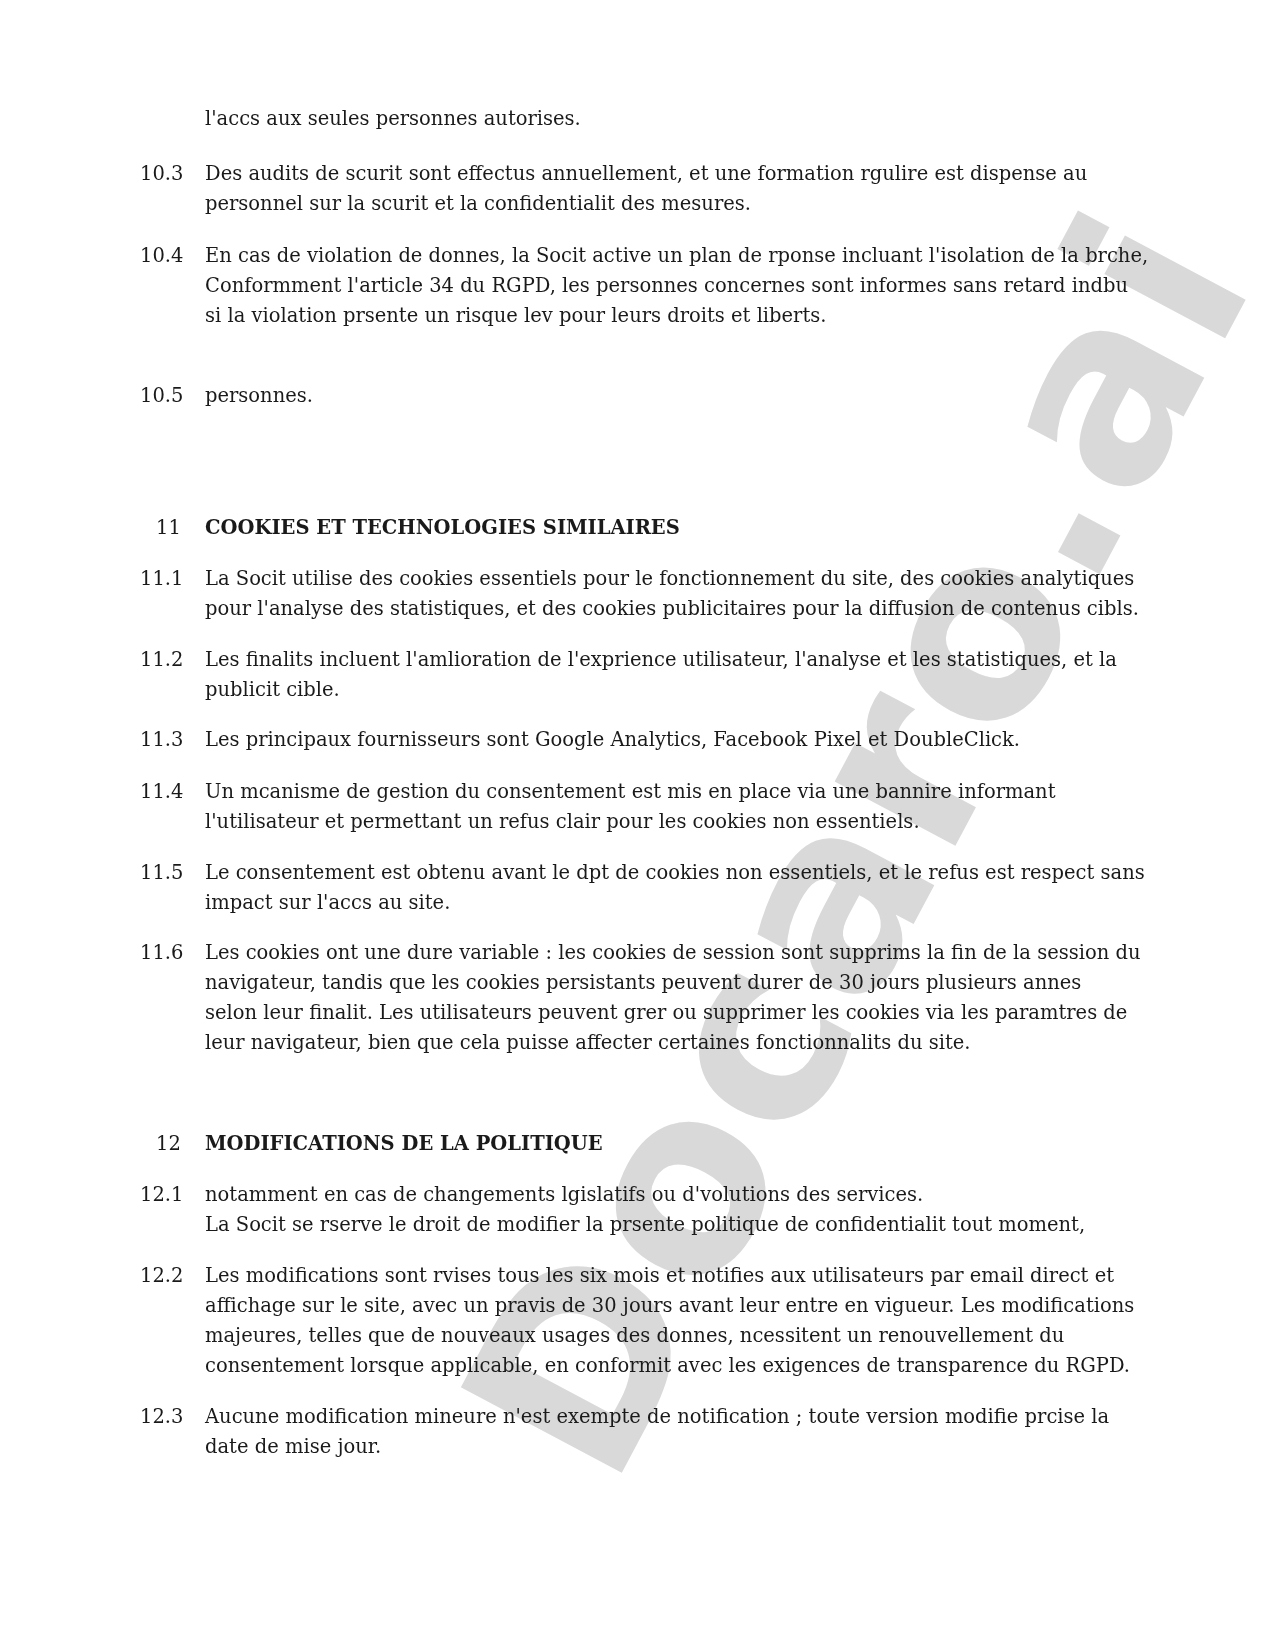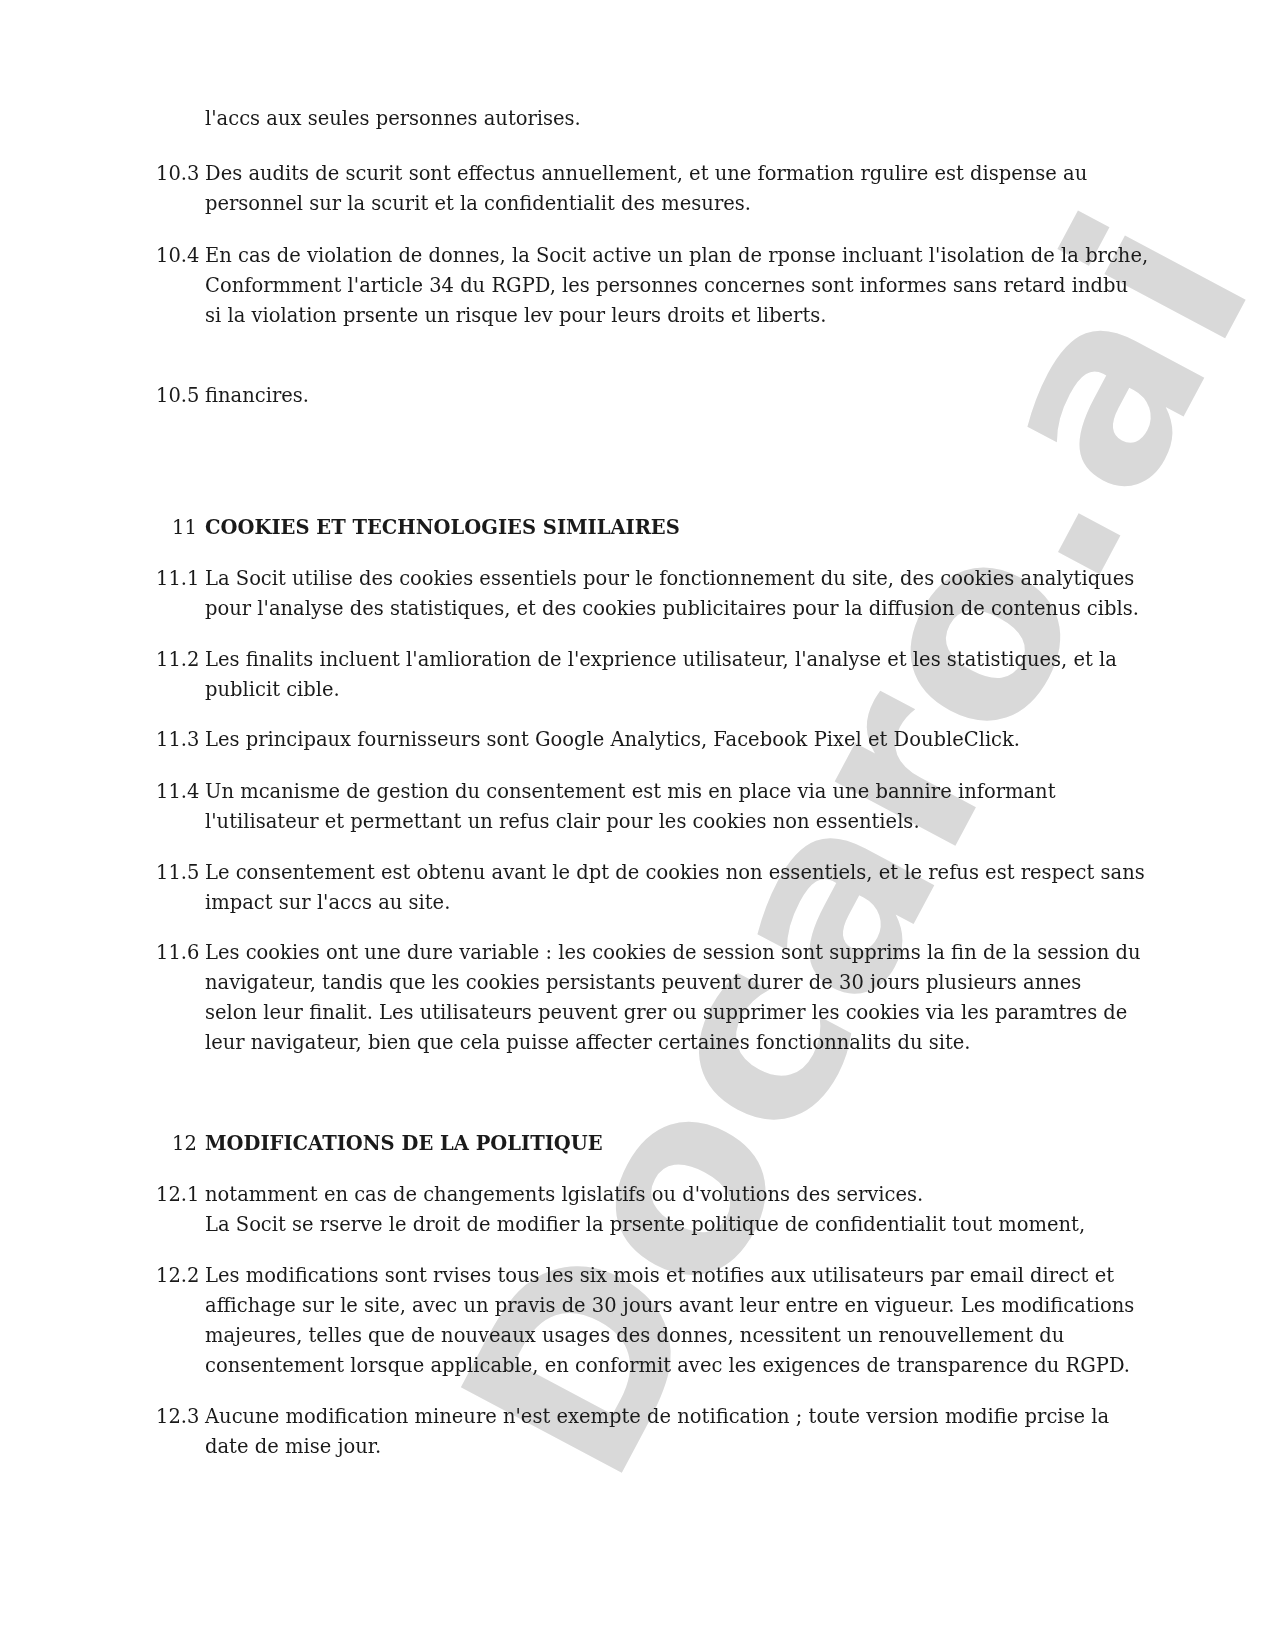--- a/index.html
+++ b/index.html
@@ -50,21 +50,20 @@
       left: 0;
       width: 1275px;
       font-size: 19.5px;
       line-height: 30px;
     }
     .num {
       position: absolute;
       left: 140px;
       width: 56px;
       text-align: left;
-      margin-left: 16px;
     }
     .num.h {
       left: 156px;
       font-weight: normal;
     }
     .txt {
       position: absolute;
       left: 205px;
       width: 920px;
     }
@@ -104,21 +103,21 @@
       <span class="txt">
         <span class="line">En cas de violation de donnes, la Socit active un plan de rponse incluant l'isolation de la brche,</span>
         <span class="line">Conformment  l'article 34 du RGPD, les personnes concernes sont informes sans retard indbu</span>
         <span class="line">si la violation prsente un risque lev pour leurs droits et liberts.</span>
       </span>
     </div>
 
     <div class="row" style="top: 381px;">
       <span class="num">10.5</span>
       <span class="txt">
-        <span class="line">financires.</span>
+        <span class="line">personnes.</span>
       </span>
     </div>
 
     <div class="row" style="top: 513px;">
       <span class="num h">11</span>
       <span class="txt h">
         <span class="line">COOKIES ET TECHNOLOGIES SIMILAIRES</span>
       </span>
     </div>
 

